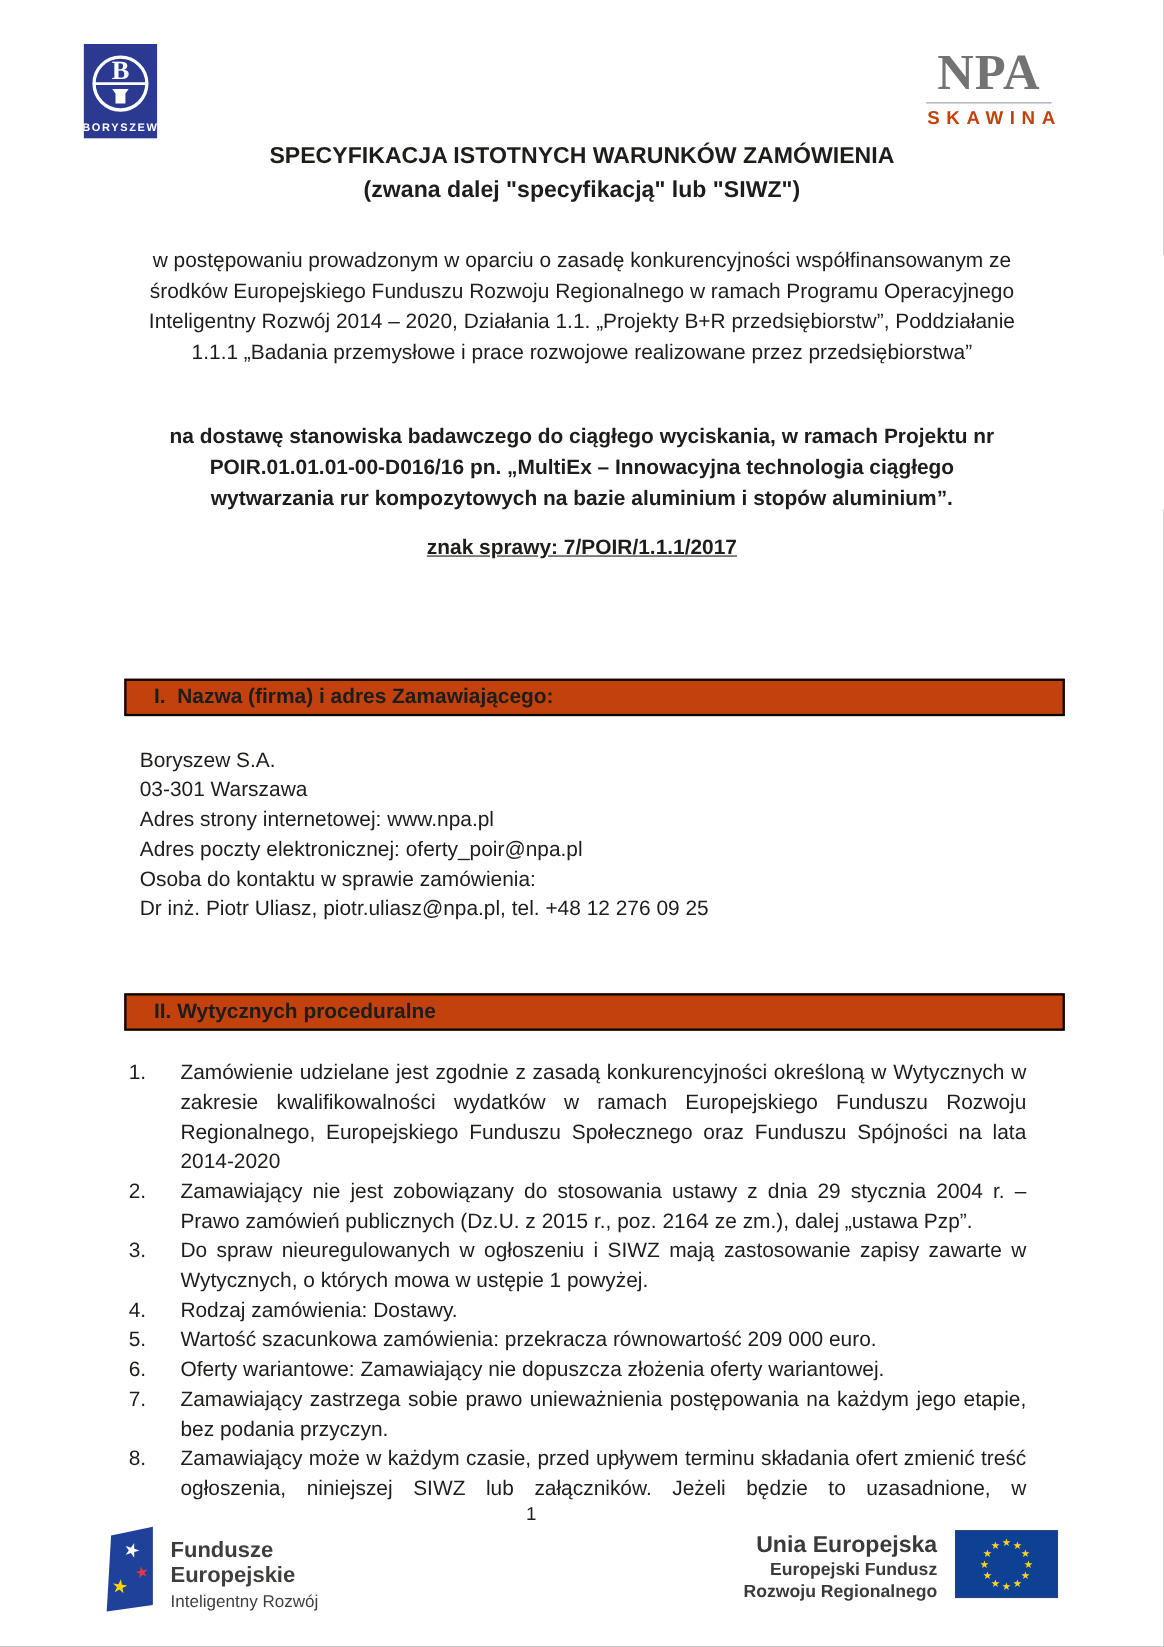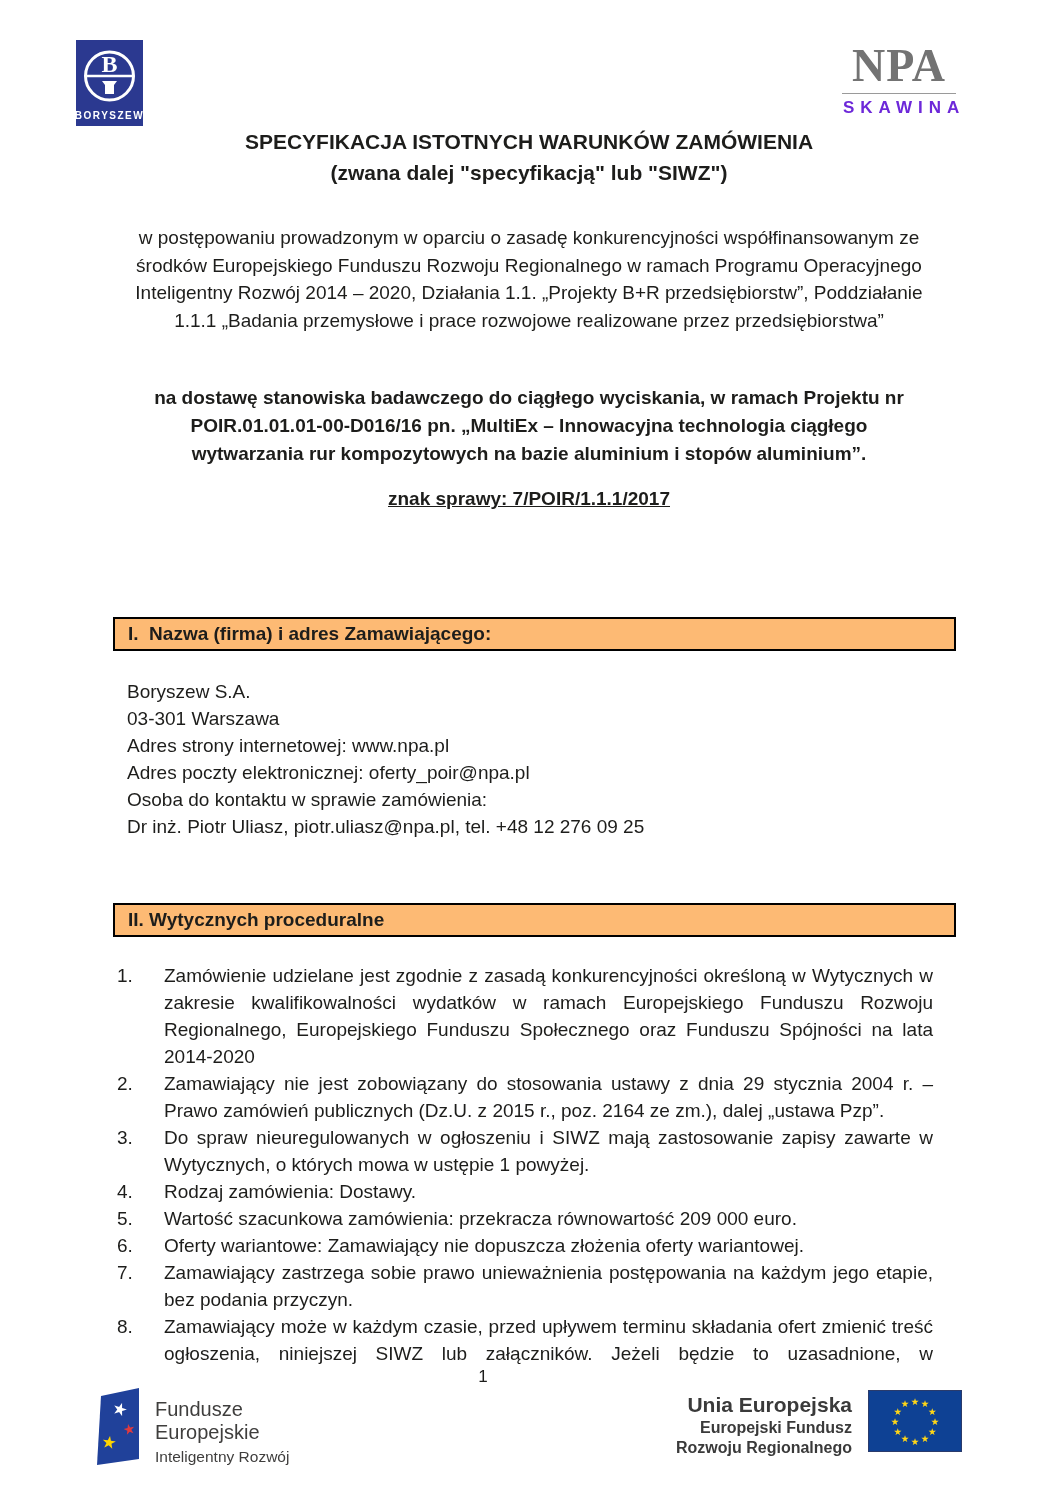--- a/index.html
+++ b/index.html
@@ -9,46 +9,46 @@
     background:#ffffff;
     font-family:"Liberation Sans",sans-serif;
     color:#1d1d1b;
     overflow:hidden;
   }
   
   .boryszew{position:absolute;left:76px;top:40px;width:67px;height:86px;}
   .npa{position:absolute;left:838px;top:42px;width:122px;text-align:center;}
   .npa-title{font-family:"Liberation Serif",serif;font-weight:bold;font-size:46px;line-height:48px;letter-spacing:1px;color:#737373;}
   .npa-rule{height:1px;background:#9a9a9a;margin:3px 4px 4px 4px;}
-  .npa-sub{font-size:17px;font-weight:bold;letter-spacing:6px;margin-left:5px;color:#6d28d9;}
+  .npa-sub{font-size:17px;font-weight:bold;letter-spacing:6px;margin-left:5px;color:#c2410c;}
   
   .doc-title{position:absolute;left:115px;top:126px;width:828px;text-align:center;font-weight:bold;font-size:21px;line-height:31px;}
   .intro{position:absolute;left:129px;top:224px;width:800px;text-align:center;font-size:19px;line-height:27.5px;}
   .subject{position:absolute;left:144px;top:384px;width:770px;text-align:center;font-weight:bold;font-size:19px;line-height:28px;}
   .case-ref{position:absolute;left:115px;top:488px;width:828px;text-align:center;font-weight:bold;font-size:19px;text-decoration:underline;}
   
   .sec-box{position:absolute;left:113px;width:826px;height:30px;border:2px solid #000;
-           font-weight:bold;font-size:19px;line-height:30px;padding-left:13px;white-space:pre-wrap;background:#fdba74;}
+           font-weight:bold;font-size:19px;line-height:30px;padding-left:25px;white-space:pre-wrap;background:#c2410c;}
   .sec1{top:617px;}
   .sec2{top:903px;}
   
   .address{position:absolute;left:127px;top:678px;font-size:19px;line-height:27px;}
   
   .list{position:absolute;left:117px;top:962px;width:816px;font-size:19px;line-height:27px;}
   .list-item{display:flex;}
   .li-num{flex:0 0 47px;}
   .li-text{flex:1;text-align:justify;}
   .force-justify{text-align-last:justify;}
   
   .page-num{position:absolute;left:463px;top:1367px;width:40px;text-align:center;font-size:17px;}
   .fe-block{position:absolute;left:95px;top:1387px;display:flex;gap:14px;align-items:flex-start;}
   .fe-text{padding-top:11px;color:#3f3e3d;}
-  .fe-title{font-weight:normal;font-size:20px;line-height:23px;}
+  .fe-title{font-weight:bold;font-size:20px;line-height:23px;}
   .fe-sub{font-size:15.5px;margin-top:4px;}
-  .eu-block{position:absolute;left:600px;top:1390px;width:362px;display:flex;justify-content:flex-end;gap:16px;align-items:flex-start;}
+  .eu-block{position:absolute;left:600px;top:1390px;width:362px;display:flex;justify-content:flex-end;gap:16px;align-items:center;}
   .eu-text{text-align:right;color:#3a3a3a;padding-top:2px;}
   .eu-title{font-weight:bold;font-size:21px;line-height:26px;}
   .eu-sub{font-weight:bold;font-size:16px;line-height:20px;}
 </style>
 </head>
 <body>
 
 <div class="page">
 
   <div class="boryszew">

